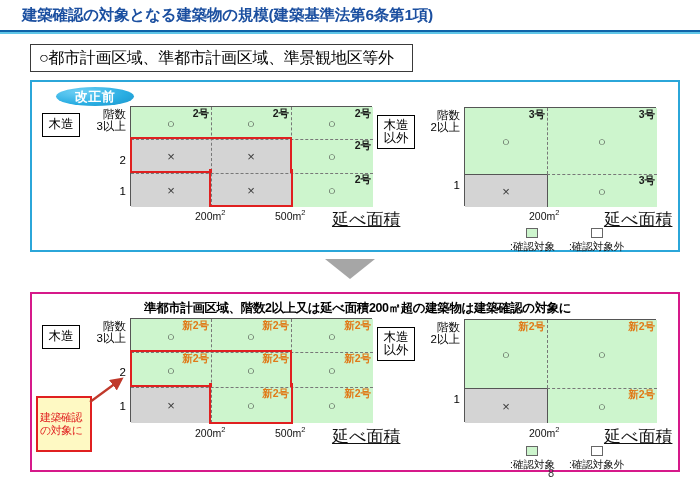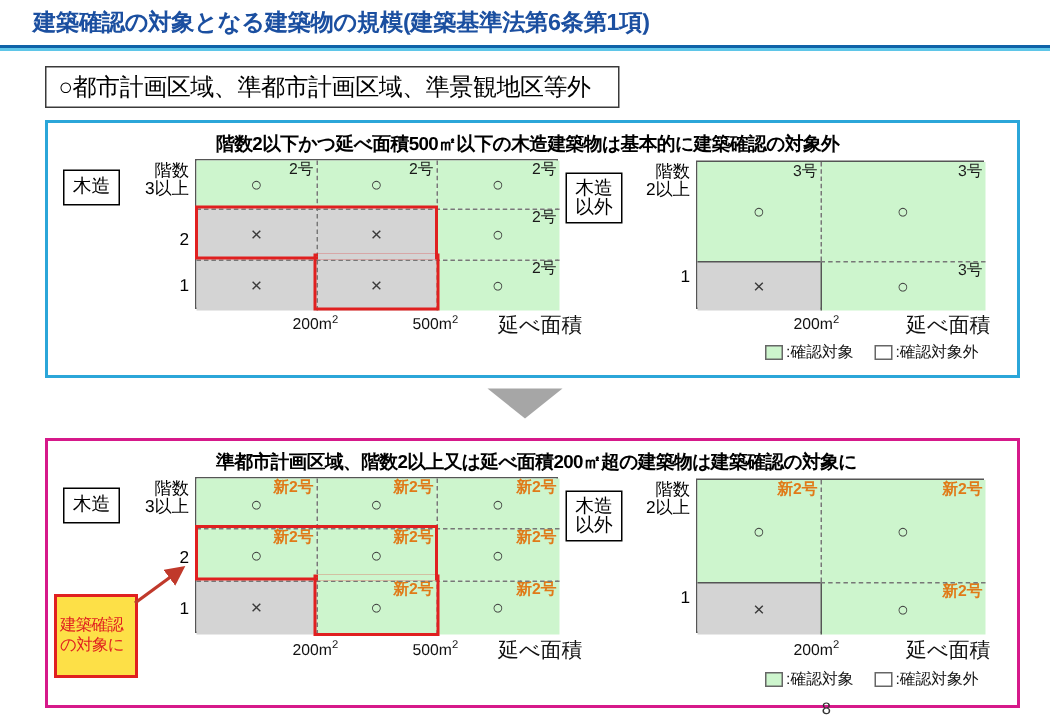--- a/index.html
+++ b/index.html
@@ -121,21 +121,21 @@
   }
   .cell.green { background: #cdf5cd; }
   .cell.gray  { background: #d4d4d4; }
   .cell .mark {
     position: absolute; left: 50%; top: 50%;
     transform: translate(-50%, -50%);
     font-size: 13px; color: #3a3a3a; line-height: 1;
   }
   .cell .tag {
     position: absolute; right: 2px; top: 0px;
-    font-size: 10.5px; line-height: 1.25; white-space: nowrap;
+    font-size: 10.5px; line-height: 1.25; white-space: nowrap; font-weight: bold;
   }
   .cell .tag.k3  { color: #1a1a1a; }
   .cell .tag.k2  { color: #1a1a1a; }
   .cell .tag.new { color: #e07a18; font-weight: bold; text-align: right; }
 
   
   .divv { position: absolute; width: 0; border-left: 1px dashed #777; }
   .divv.solid { border-left: 1px solid #555; }
   .divh { position: absolute; height: 0; border-top: 1px dashed #777; }
   .divh.solid { border-top: 1px solid #555; }
@@ -143,35 +143,35 @@
   .redbox {
     position: absolute; border: 2.6px solid #e02020;
     pointer-events: none;
   }
 
   .axis-tick {
     position: absolute; font-size: 10.5px; color: #111; white-space: nowrap;
   }
   .axis-tick sup { font-size: 7.5px; vertical-align: super; }
   .axis-name {
-    position: absolute; font-size: 14px; color: #111; white-space: nowrap;
+    position: absolute; font-size: 17px; color: #111; white-space: nowrap; text-decoration: underline;
   }
 
   
   .legend { position: absolute; display: flex; align-items: center; gap: 14px; }
-  .legend-item { display: flex; align-items: center; gap: 2px; }
+  .legend-item { display: flex; align-items: center; gap: 2px; flex-direction: column; }
   .sw { width: 12px; height: 10px; border: 1px solid #666; display: inline-block; }
   .sw.green { background: #cdf5cd; }
   .sw.white { background: #ffffff; }
   .legend-text { font-size: 10.5px; color: #111; white-space: nowrap; }
 
   
   .callout {
     position: absolute; left: 36px; top: 396px; width: 56px; height: 56px;
-    border: 2.4px solid #e02020; background: #fde047;
+    border: 2.4px solid #e02020; background: #fef9c3;
     display: flex; align-items: center; justify-content: center;
     padding: 2px;
   }
   .callout-text {
     font-size: 11px; color: #e02020; line-height: 1.22;
     text-align: left; letter-spacing: -0.5px;
   }
   .callout-arrow { position: absolute; left: 88px; top: 374px; width: 42px; height: 30px; }
 
   
@@ -197,21 +197,21 @@
   <div class="hdr">
     <div class="hdr-title">建築確認の対象となる建築物の規模(建築基準法第6条第1項)</div>
     <div class="hdr-rule"></div>
   </div>
 
   <div class="cond-box">
     <span class="cond-text">○都市計画区域、準都市計画区域、準景観地区等外</span>
   </div>
 
   <div class="panel before">
-    <div class="panel-head">階数2以下かつ延べ面積500㎡以下の木造建築物は基本的に建築確認の対象外</div>
+    <div class="badge before">改正前</div>
 
     <div class="tblock" style="left:0;top:0;">
       <div class="cat-box" style="left:10px; top:31px; width:38px; height:24px;">
         <span>木造</span>
       </div>
 
       <div class="rowlabels">
         <div class="rowlabel" style="top:27px; width:42px; left:52px;">
           <span>階数</span>
           <span class="l2">3以上</span>

